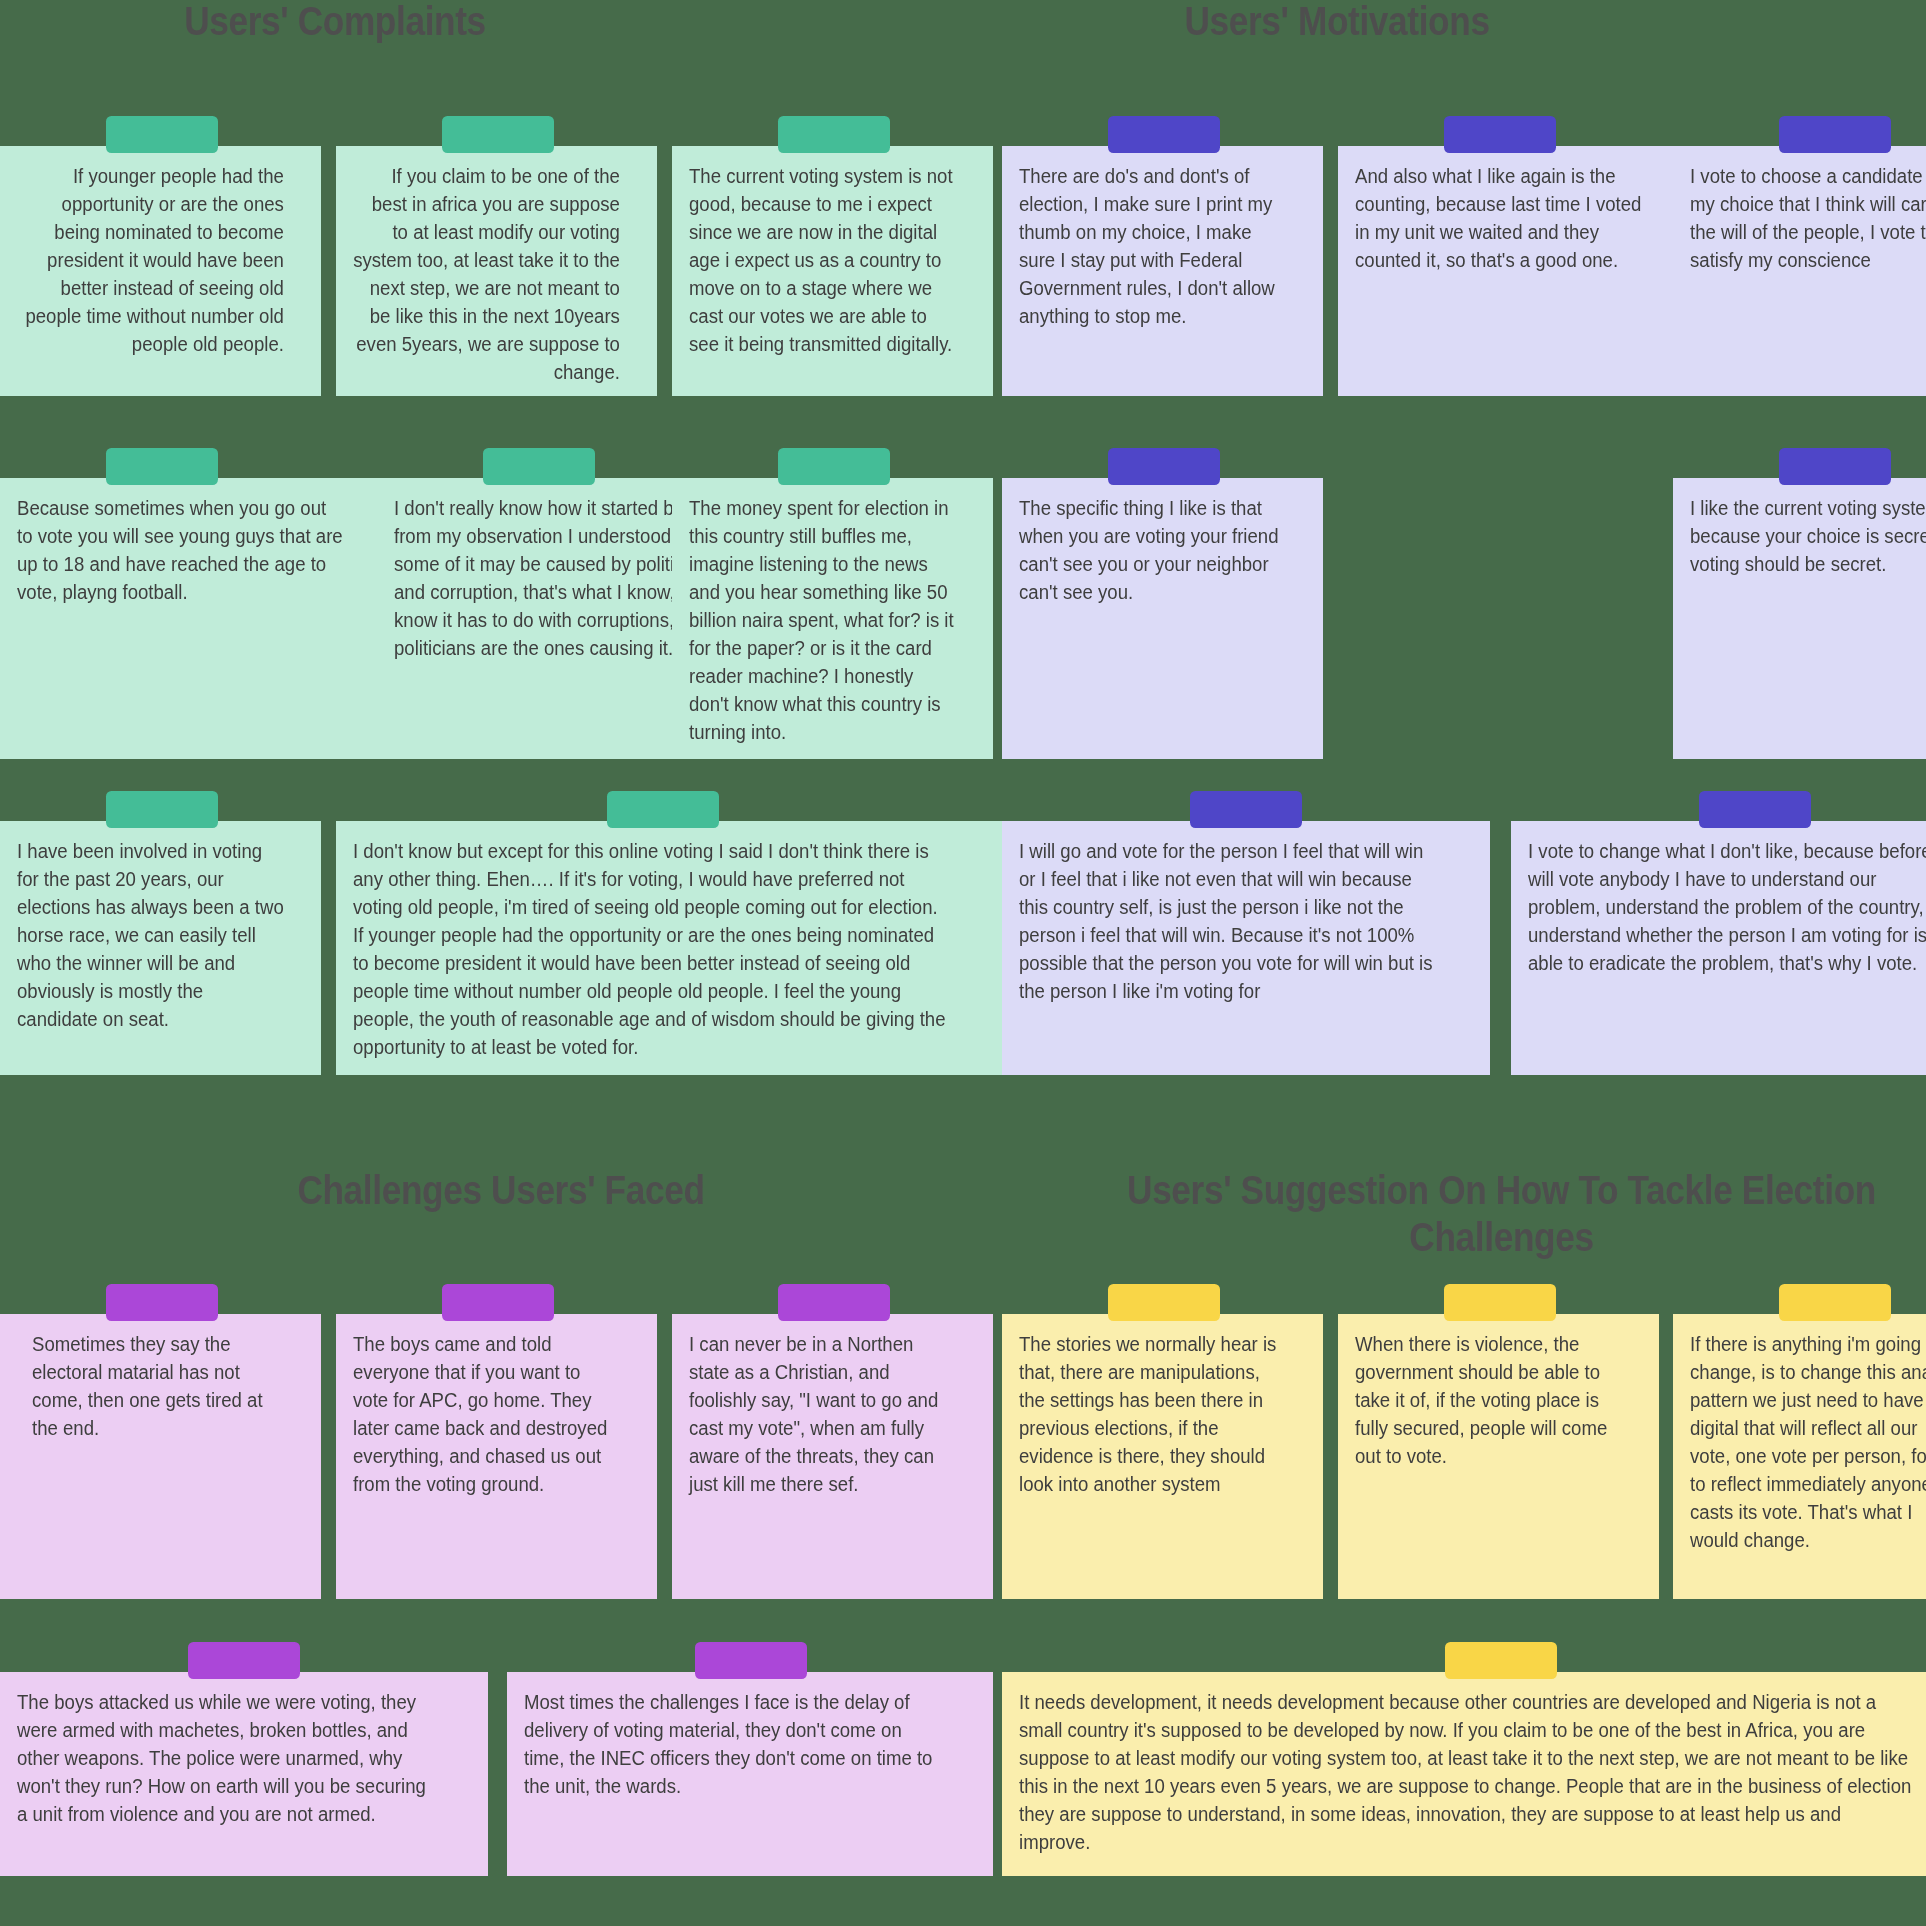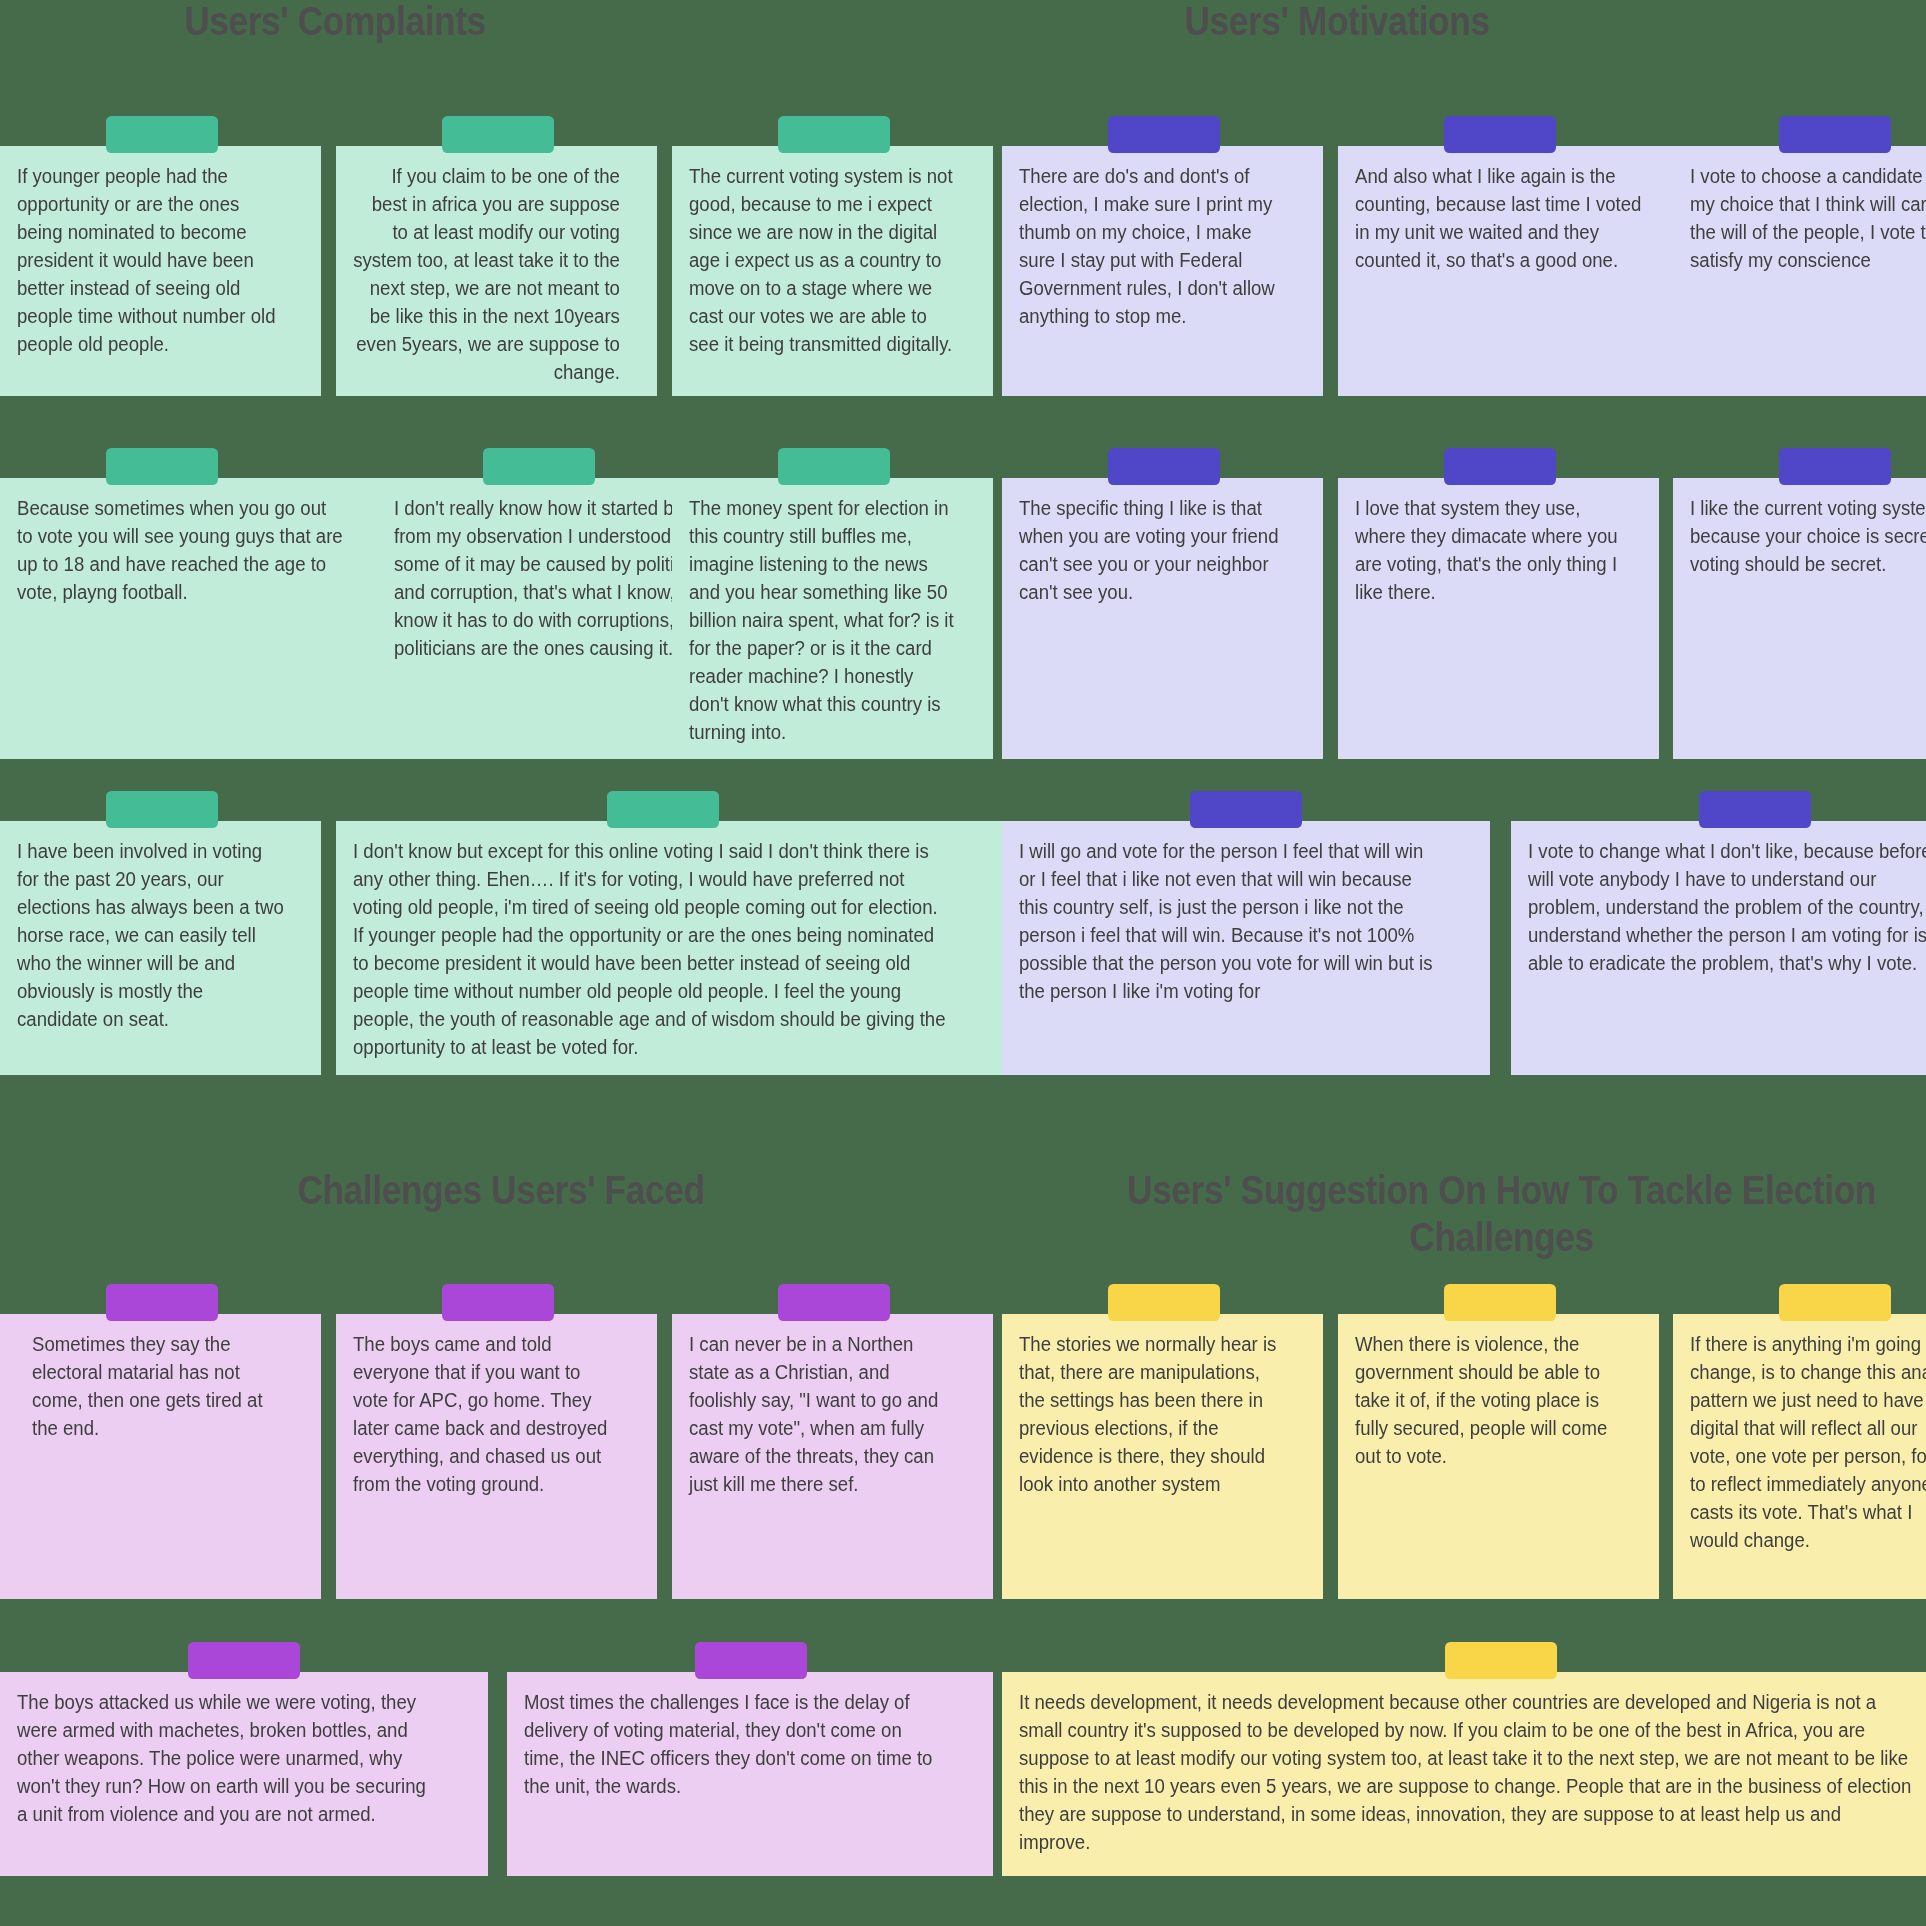--- a/index.html
+++ b/index.html
@@ -78,21 +78,21 @@
 <div class="board">
 
   <div class="heading" style="left:0px; top:-2.3px; width:670px;">Users' Complaints</div>
 
   <div class="heading" style="left:1002px; top:-2.3px; width:670px;">Users' Motivations</div>
 
   <div class="heading" style="left:0px; top:1167px; width:1002px;">Challenges Users' Faced</div>
 
   <div class="heading" style="left:1002px; top:1167px; width:999px;">Users' Suggestion On How To Tackle Election Challenges</div>
 
-  <div class="note c-green" style="left:0px; top:146px; width:321px; height:250px;">
+  <div class="note c-green" style="left:0px; top:146px; width:321px; height:250px;text-align:right;">
     <div class="tab t-green" style="left:106px;"></div>
     <span class="body">If younger people had the opportunity or are the ones being nominated to become president it would have been better instead of seeing old people time without number old people old people.</span>
   </div>
 
   <div class="note c-green" style="left:336px; top:146px; width:321px; height:250px;text-align:right;">
     <div class="tab t-green" style="left:106px;"></div>
     <span class="body"> If you claim to be one of the best in africa you are suppose to at least modify our voting system too, at least take it to the next step, we are not meant to be like this in the next 10years even 5years, we are suppose to change.</span>
   </div>
 
   <div class="note c-green" style="left:672px; top:146px; width:321px; height:250px;">
@@ -138,24 +138,20 @@
   <div class="note c-indigo" style="left:1673px; top:146px; width:327px; height:250px;">
     <div class="tab t-indigo" style="left:106px;"></div>
     <span class="body">I vote to choose a candidate of my choice that I think will carry the will of the people, I vote to satisfy my conscience</span>
   </div>
 
   <div class="note c-indigo" style="left:1002px; top:478px; width:321px; height:281px;">
     <div class="tab t-indigo" style="left:106px;"></div>
     <span class="body">The specific thing I like is that when you are voting your friend can't see you or your neighbor can't see you.</span>
   </div>
 
-  <div class="note c-indigo" style="left:1338px; top:478px; width:321px; height:281px;">
-    <div class="tab t-indigo" style="left:106px;"></div>
-    <span class="body">I love that system they use, where they dimacate where you are voting, that's the only thing I like there.</span>
-  </div>
 
   <div class="note c-indigo" style="left:1673px; top:478px; width:327px; height:281px;">
     <div class="tab t-indigo" style="left:106px;"></div>
     <span class="body">I like the current voting system because your choice is secret, voting should be secret.</span>
   </div>
 
   <div class="note c-indigo" style="left:1002px; top:821px; width:488px; height:254px;">
     <div class="tab t-indigo" style="left:188px;"></div>
     <span class="body">I will go and vote for the person I feel that will win or I feel that i like not even that will win because this country self, is just the person i like not the person i feel that will win. Because it's not 100% possible that the person you vote for will win but is the person I like i'm voting for</span>
   </div>

